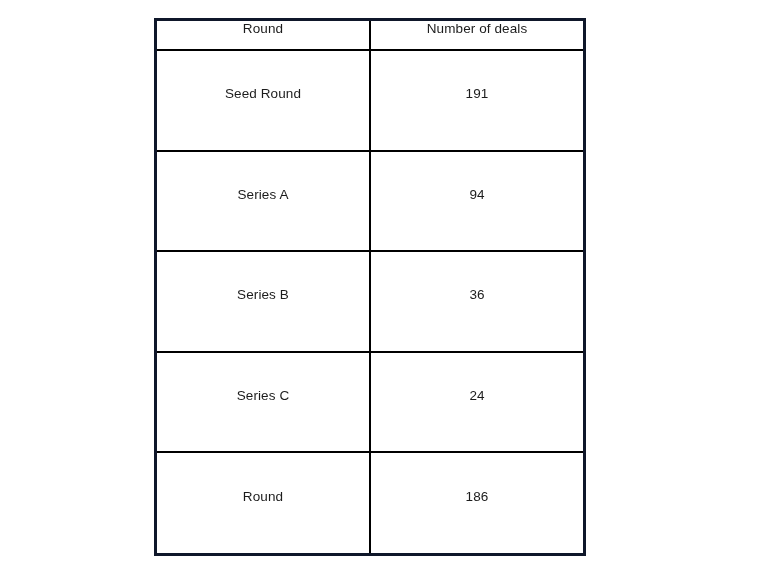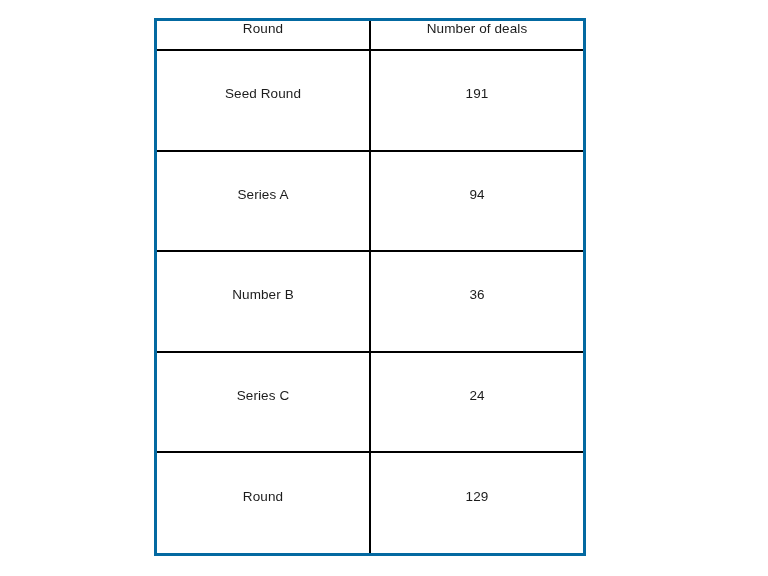--- a/index.html
+++ b/index.html
@@ -18,21 +18,21 @@
     position: absolute;
     left: 154px;
     top: 18px;
   }
   table.deals {
     border-collapse: collapse;
     table-layout: fixed;
     width: 408px;
     height: 538px;
     background: #ffffff;
-    border: 3px solid #0369a1;
+    border: 3px solid #0f172a;
   }
   table.deals th,
   table.deals td {
     border: 2px solid #000000;
     width: 204px;
     text-align: center;
     vertical-align: middle;
     font-size: 13.5px;
     font-weight: 500;
     letter-spacing: 0.1px;
@@ -58,26 +58,26 @@
     <tbody>
       <tr>
         <td>Seed Round</td>
         <td>191</td>
       </tr>
       <tr>
         <td>Series A</td>
         <td>94</td>
       </tr>
       <tr>
-        <td>Number B</td>
+        <td>Series B</td>
         <td>36</td>
       </tr>
       <tr>
         <td>Series C</td>
         <td>24</td>
       </tr>
       <tr>
         <td>Round</td>
-        <td>129</td>
+        <td>186</td>
       </tr>
     </tbody>
   </table>
 </div>
 
 </body></html>

